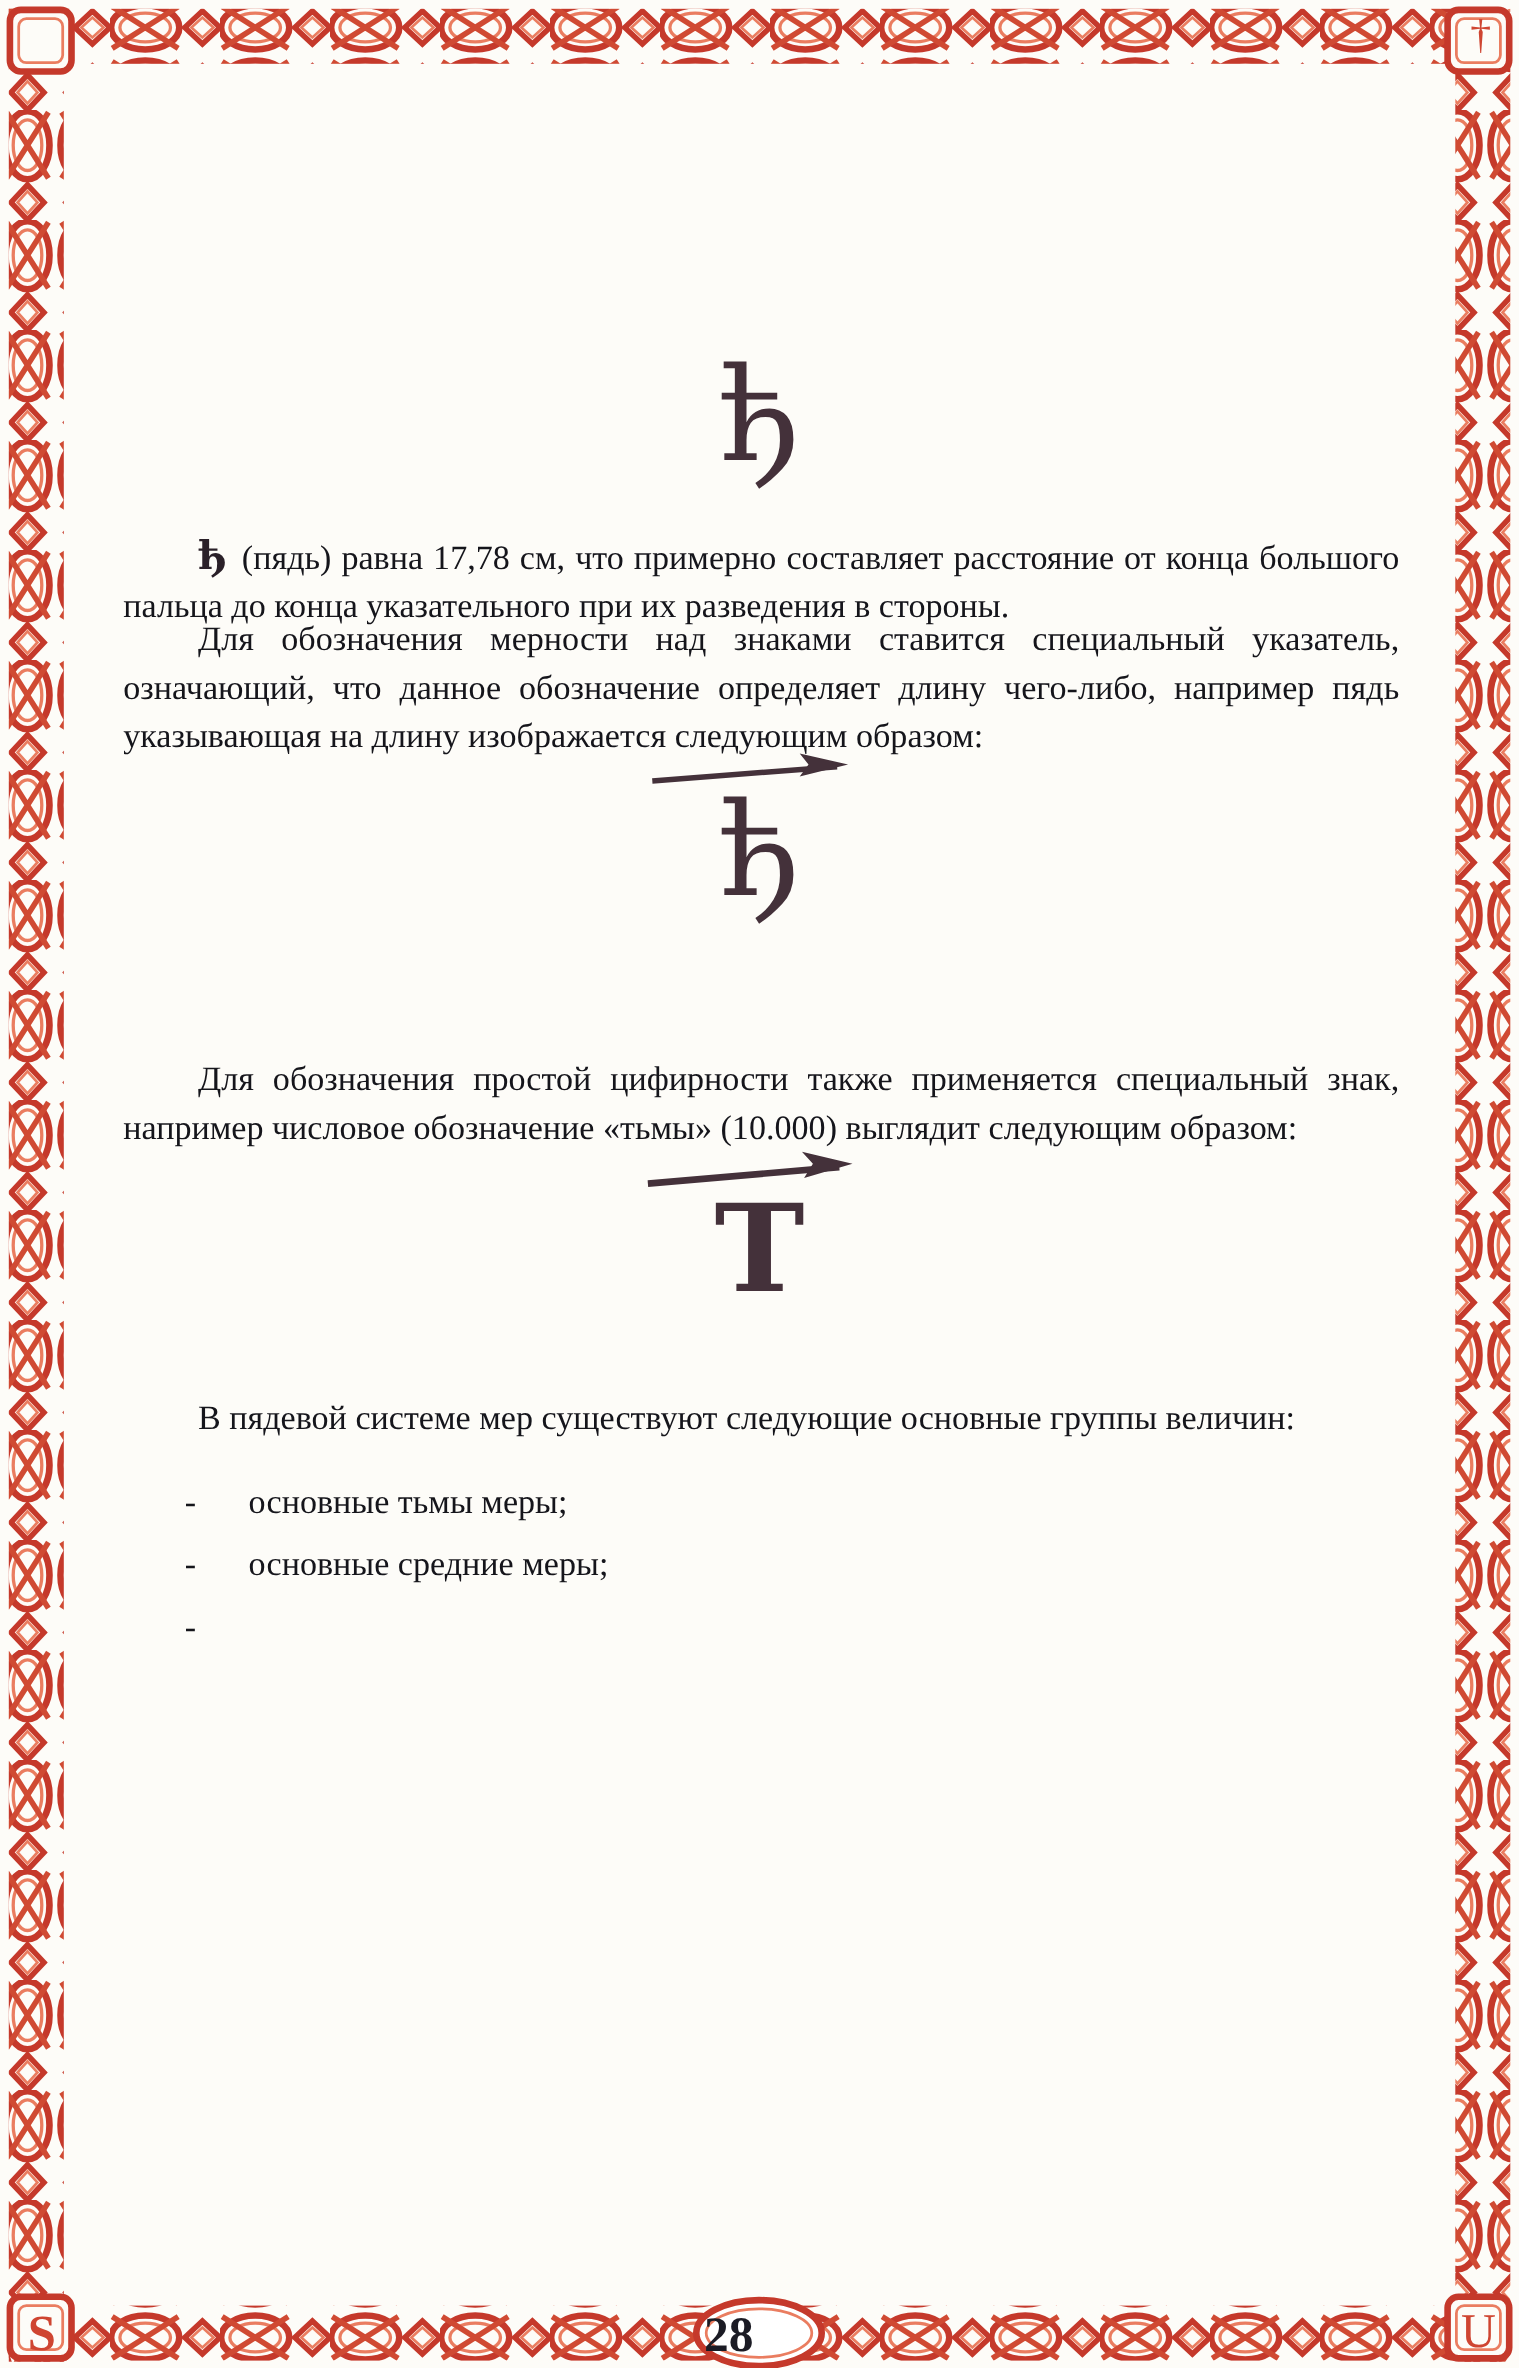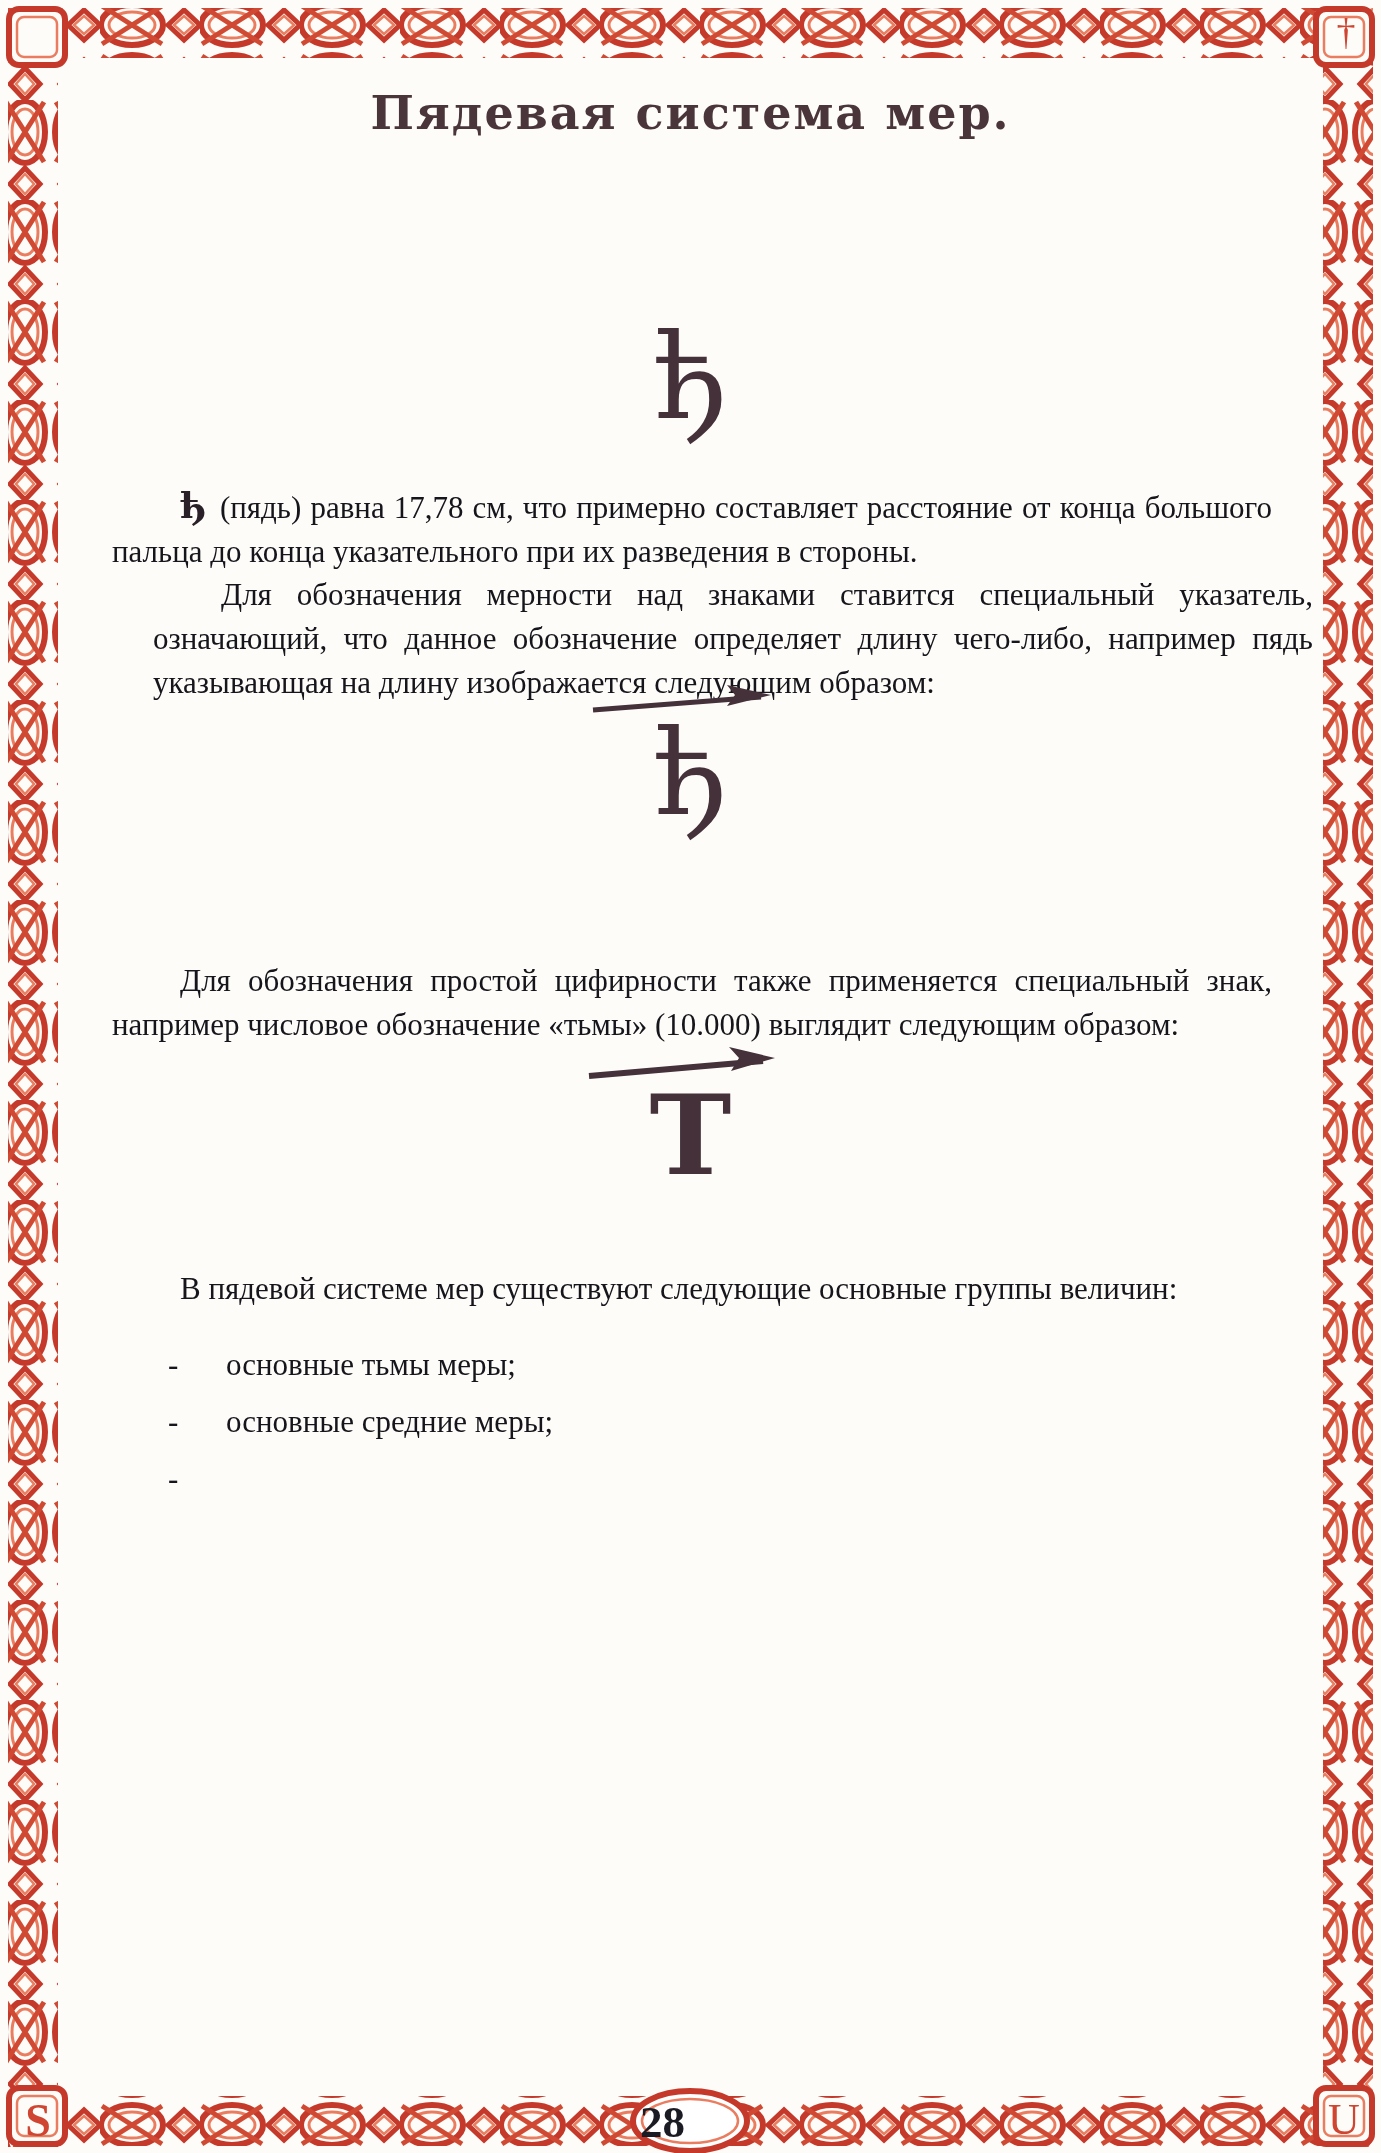--- a/index.html
+++ b/index.html
@@ -96,30 +96,29 @@
     </g>
 
     <ellipse cx="690" cy="2121" rx="57" ry="30" fill="#ffffff" stroke="#c5392b" stroke-width="6"></ellipse>
     <ellipse cx="690" cy="2121" rx="48" ry="22" fill="none" stroke="#ea7d60" stroke-width="2.5"></ellipse>
   </svg>
 
   <div class="abs corner-letter corner-tr">†</div>
   <div class="abs corner-letter corner-bl">S</div>
   <div class="abs corner-letter corner-br">U</div>
 
-  <div class="abs doc-title">Пядевая система мер.</div>
 
 
   <div class="abs glyph-block" style="top:316px;">
     <div class="big-glyph">ђ</div>
   </div>
 
   <p class="abs para" style="top:452px;"><span class="inline-glyph">ђ</span><span>(пядь) равна 17,78 см, что примерно составляет расстояние от конца большого пальца до конца указательного при их разведения в стороны.</span></p>
 
-  <p class="abs para" style="top:542px;margin-left:41px;">Для обозначения мерности над знаками ставится специальный указатель, означающий, что данное обозначение определяет длину чего-либо, например пядь указывающая на длину изображается следующим образом:</p>
+  <p class="abs para" style="top:528px;">Для обозначения мерности над знаками ставится специальный указатель, означающий, что данное обозначение определяет длину чего-либо, например пядь указывающая на длину изображается следующим образом:</p>
 
   <div class="abs glyph-block" style="top:682px;">
     <svg class="arrow-svg" width="200" height="36" viewBox="0 0 200 36" xmlns="http://www.w3.org/2000/svg">
       <path d="M14,28 L182,15" stroke="#44313a" stroke-width="5" fill="none"></path>
       <polygon points="192,13 148,3 156,13 148,24" fill="#44313a"></polygon>
     </svg>
     <div class="big-glyph">ђ</div>
   </div>
 
   <p class="abs para" style="top:928px;">Для обозначения простой цифирности также применяется специальный знак, например числовое обозначение «тьмы» (10.000) выглядит следующим образом:</p>

